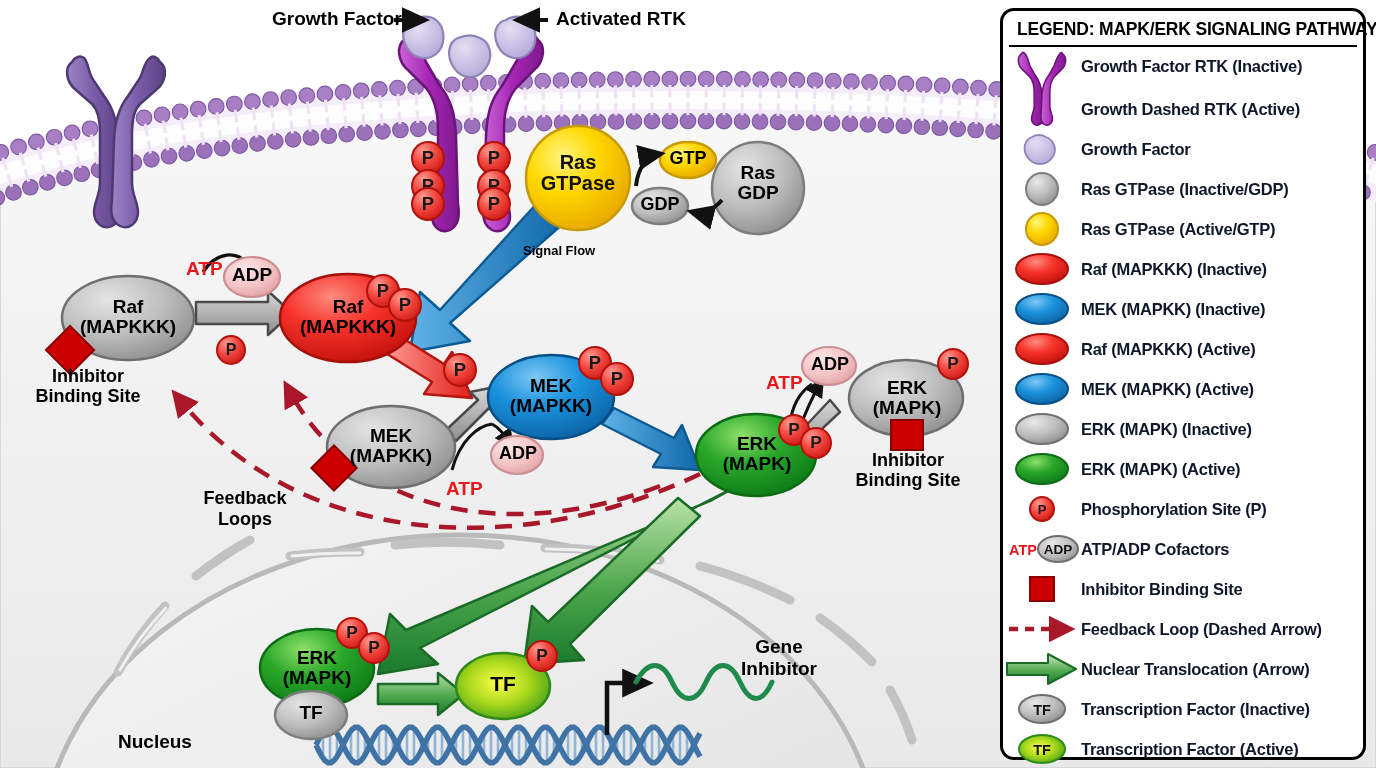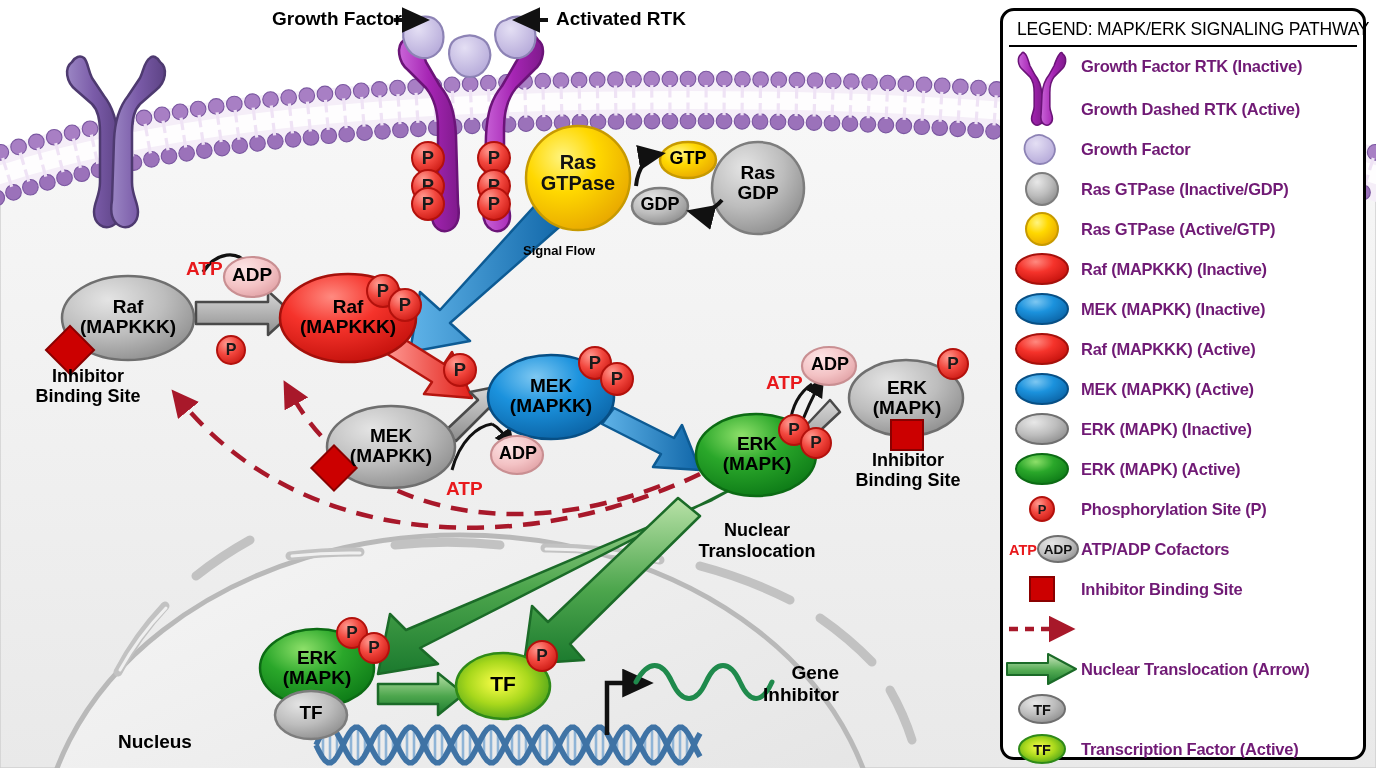--- a/index.html
+++ b/index.html
@@ -12,35 +12,35 @@
   #stage{position:absolute;left:0;top:0;width:1376px;height:768px;}
   svg.layer{position:absolute;left:0;top:0;width:1376px;height:768px;}
 
   
   #legend{
     position:absolute;left:1000px;top:8px;width:366px;height:752px;
     border:3px solid #000;border-radius:14px;background:#fff;
     box-sizing:border-box;
   }
   #legend-title{
-    font-size:17.5px;font-weight:normal;color:#000;
+    font-size:17.5px;font-weight:bold;color:#000;
     padding:6px 0 5px 8px;letter-spacing:-0.2px;
     border-bottom:2.5px solid #000;margin:2px 6px 0 6px;
     white-space:nowrap;
   }
   .legend-rows{padding:2px 0 0 0;}
   .legend-row{
     display:flex;align-items:center;height:40px;
   }
   .legend-icon{
     width:78px;min-width:78px;height:40px;
     display:flex;align-items:center;justify-content:center;
   }
   .legend-label{
-    font-size:16.5px;font-weight:bold;color:#701a75;
+    font-size:16.5px;font-weight:bold;color:#0f172a;
     letter-spacing:-0.25px;white-space:nowrap;
   }
   .legend-row.tall{height:54px;}
   .legend-row.tall .legend-icon{height:54px;}
 
   
   .lbl{position:absolute;font-weight:bold;color:#000;white-space:nowrap;}
   .lbl.c{text-align:center;}
   .atp{color:#e8191c;font-weight:bold;}
 
@@ -786,34 +786,34 @@
     <div>(MAPK)</div>
   </div>
   <div class="lbl atp" style="left:766px;top:372px;font-size:19px;">ATP</div>
   <div class="node-text" style="left:803px;top:355px;width:54px;font-size:18px;">ADP</div>
 
   <div class="lbl c" style="left:846px;top:450px;font-size:18px;width:124px;line-height:1.12;">
     <div>Inhibitor</div>
     <div>Binding Site</div>
   </div>
 
-
-  <div class="lbl c" style="left:688px;top:520px;font-size:18px;width:138px;line-height:1.14;">
-    <div>Nuclear</div>
-    <div>Translocation</div>
+  <div class="lbl c" style="left:190px;top:488px;font-size:18px;width:110px;line-height:1.14;">
+    <div>Feedback</div>
+    <div>Loops</div>
   </div>
+
 
   <div class="node-text" style="left:262px;top:648px;width:110px;font-size:19px;">
     <div>ERK</div>
     <div>(MAPK)</div>
   </div>
   <div class="node-text" style="left:281px;top:703px;width:60px;font-size:19px;">TF</div>
   <div class="node-text" style="left:473px;top:673px;width:60px;font-size:21px;">TF</div>
 
-  <div class="lbl c" style="left:719px;top:662px;font-size:19px;width:120px;line-height:1.14;text-align:right;">
+  <div class="lbl c" style="left:719px;top:636px;font-size:19px;width:120px;line-height:1.14;">
     <div>Gene</div>
     <div>Inhibitor</div>
   </div>
 
   <div class="lbl" style="left:118px;top:731px;font-size:19px;">Nucleus</div>
 
   <div id="legend">
     <div id="legend-title">LEGEND: MAPK/ERK SIGNALING PATHWAY</div>
     <div class="legend-rows" id="legend-rows">
         <div class="legend-row tall" style="height: 40px; align-items: flex-start;">
@@ -1815,20 +1815,21 @@
                   <stop offset="55%" stop-color="#53ab53"></stop>
                   <stop offset="100%" stop-color="#1b7a2e"></stop>
                 </linearGradient>
                 <marker id="lg-dm" markerWidth="6" markerHeight="6" refX="3" refY="3" orient="auto">
                   <path d="M0,0 L6,3 L0,6 z" fill="#a8182a"></path>
                 </marker>
               </defs>
               <path d="M 5,20 L 58,20" stroke="#a8182a" stroke-width="4.5" stroke-dasharray="9 7" fill="none" marker-end="url(#lg-dm)"></path>
             </svg>
           </div>
+          <div class="legend-label">Feedback Loop (Dashed Arrow)</div>
         </div>
         <div class="legend-row">
           <div class="legend-icon">
             <svg width="76" height="40" viewBox="0 0 76 40">
               <defs>
                 <radialGradient id="lg-yel" cx="35%" cy="30%" r="75%">
                   <stop offset="0%" stop-color="#fff47f"></stop>
                   <stop offset="45%" stop-color="#ffd800"></stop>
                   <stop offset="100%" stop-color="#e8a800"></stop>
                 </radialGradient>
@@ -1949,20 +1950,21 @@
                   <stop offset="100%" stop-color="#1b7a2e"></stop>
                 </linearGradient>
                 <marker id="lg-dm" markerWidth="6" markerHeight="6" refX="3" refY="3" orient="auto">
                   <path d="M0,0 L6,3 L0,6 z" fill="#a8182a"></path>
                 </marker>
               </defs>
               <ellipse cx="38" cy="20" rx="23" ry="14" fill="url(#lg-grey)" stroke="#6f6f6f" stroke-width="2"></ellipse>
               <text x="38" y="26" text-anchor="middle" font-family="'Liberation Sans',sans-serif" font-size="14.5" font-weight="bold" fill="#111">TF</text>
             </svg>
           </div>
+          <div class="legend-label">Transcription Factor (Inactive)</div>
         </div>
         <div class="legend-row">
           <div class="legend-icon">
             <svg width="76" height="40" viewBox="0 0 76 40">
               <defs>
                 <radialGradient id="lg-yel" cx="35%" cy="30%" r="75%">
                   <stop offset="0%" stop-color="#fff47f"></stop>
                   <stop offset="45%" stop-color="#ffd800"></stop>
                   <stop offset="100%" stop-color="#e8a800"></stop>
                 </radialGradient>

